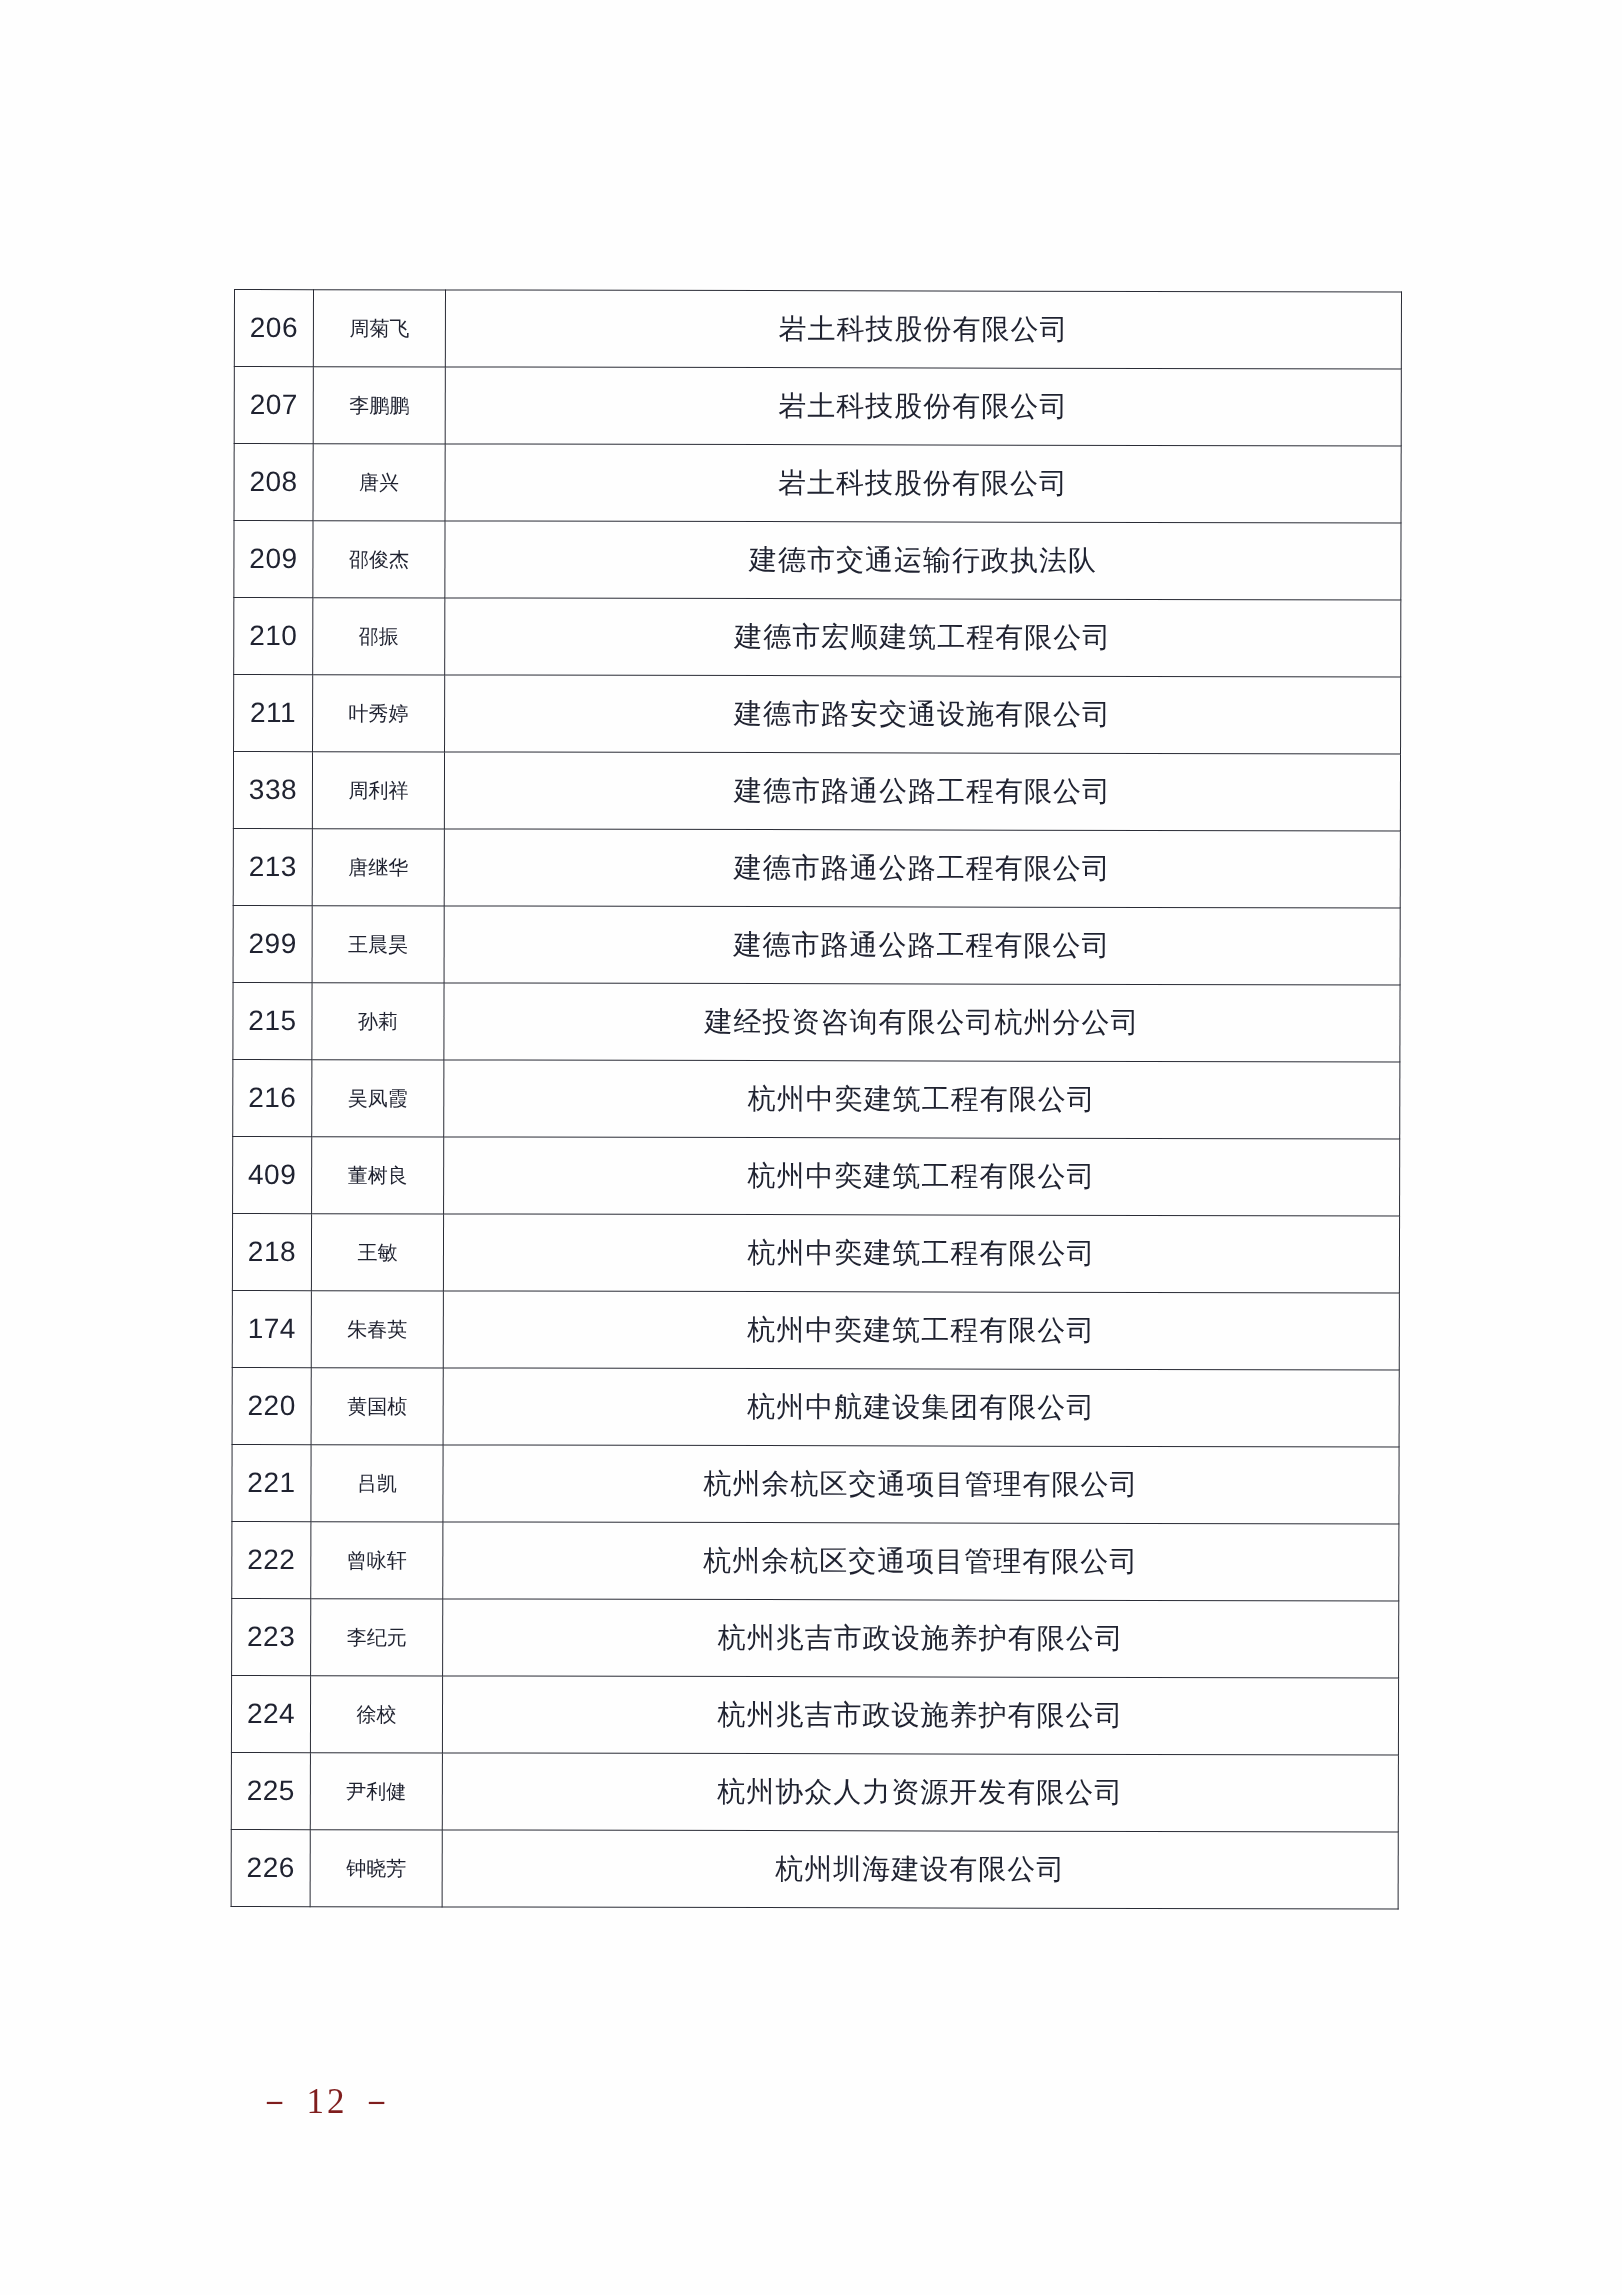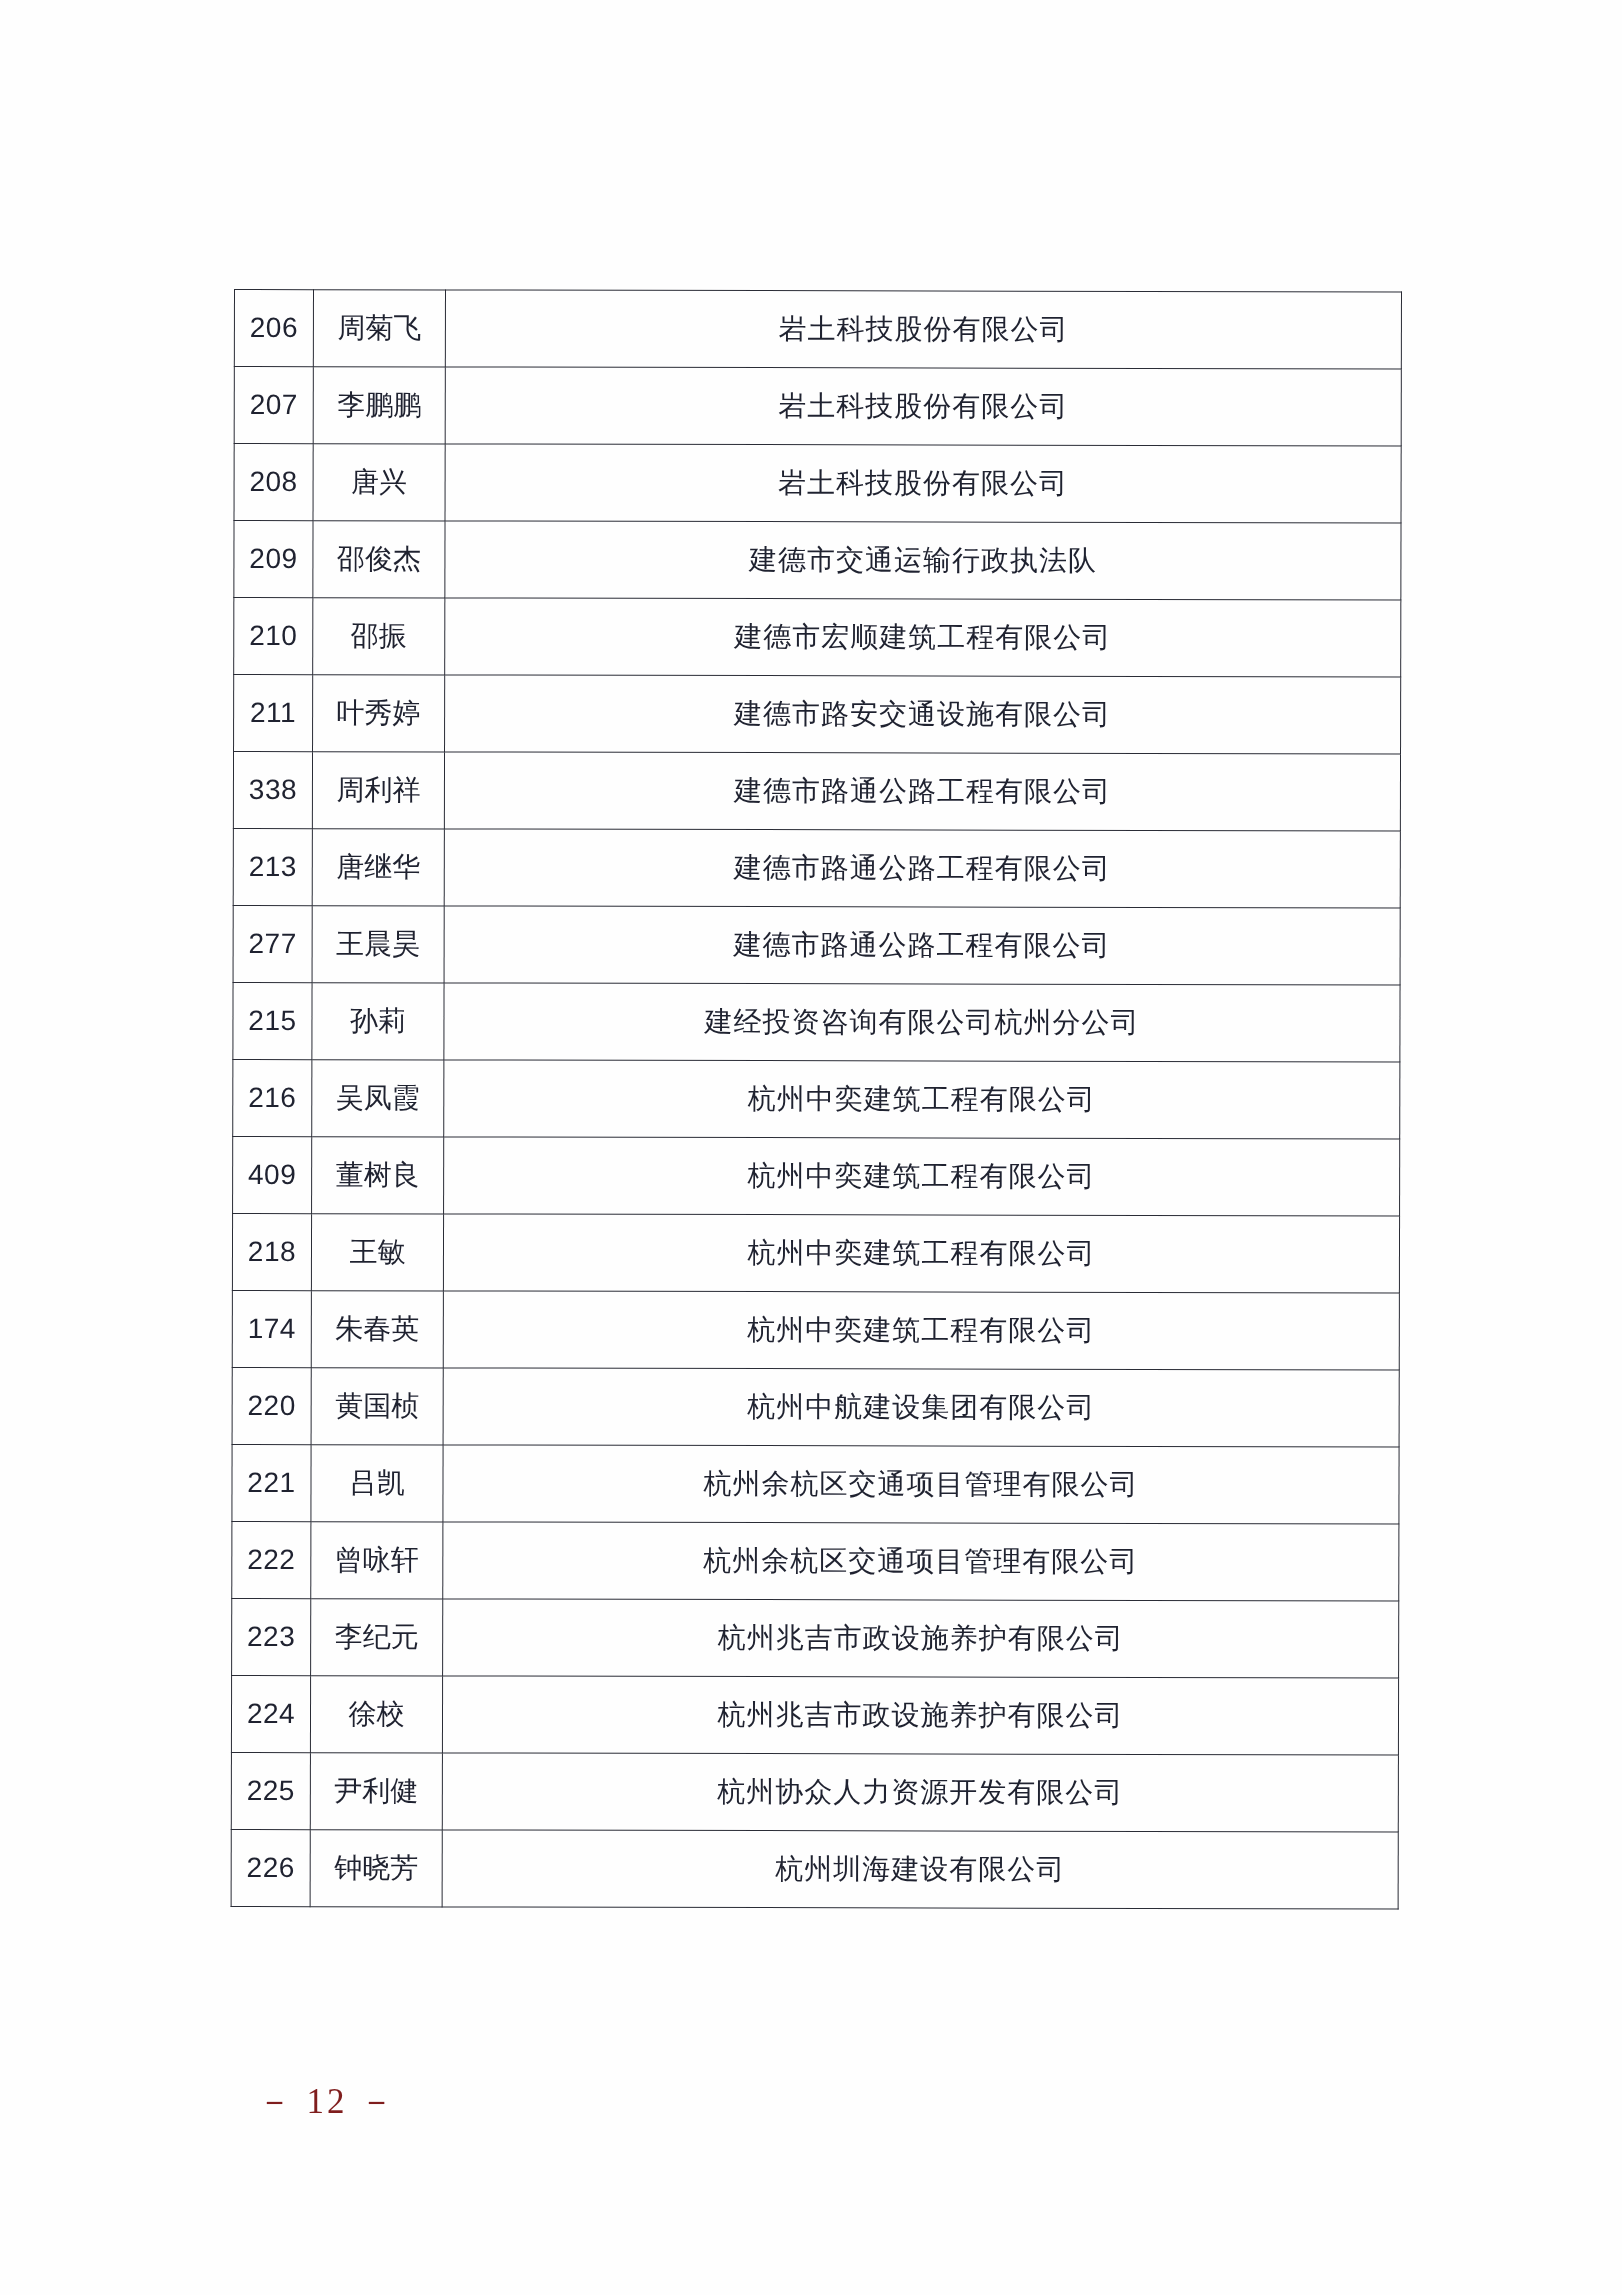--- a/index.html
+++ b/index.html
@@ -40,21 +40,21 @@
       white-space: nowrap;
     }
     .roster-table td.col-no {
       width: 78px;
       font-family: "Liberation Sans", "DejaVu Sans", sans-serif;
       font-size: 28px;
       letter-spacing: 0.5px;
     }
     .roster-table td.col-name {
       width: 131px;
-      font-size: 28px;
+      font-size: 20px;
     }
     .roster-table td.col-org {
       font-size: 28px;
       letter-spacing: 1px;
     }
     .roster-table tr td.col-no,
     .roster-table tr td.col-name,
     .roster-table tr td.col-org {
       border-left-width: 1.5px;
       border-right-width: 1.5px;
@@ -110,21 +110,21 @@
         <td class="col-no">338</td>
         <td class="col-name">周利祥</td>
         <td class="col-org">建德市路通公路工程有限公司</td>
       </tr>
       <tr>
         <td class="col-no">213</td>
         <td class="col-name">唐继华</td>
         <td class="col-org">建德市路通公路工程有限公司</td>
       </tr>
       <tr>
-        <td class="col-no">277</td>
+        <td class="col-no">299</td>
         <td class="col-name">王晨昊</td>
         <td class="col-org">建德市路通公路工程有限公司</td>
       </tr>
       <tr>
         <td class="col-no">215</td>
         <td class="col-name">孙莉</td>
         <td class="col-org">建经投资咨询有限公司杭州分公司</td>
       </tr>
       <tr>
         <td class="col-no">216</td>

